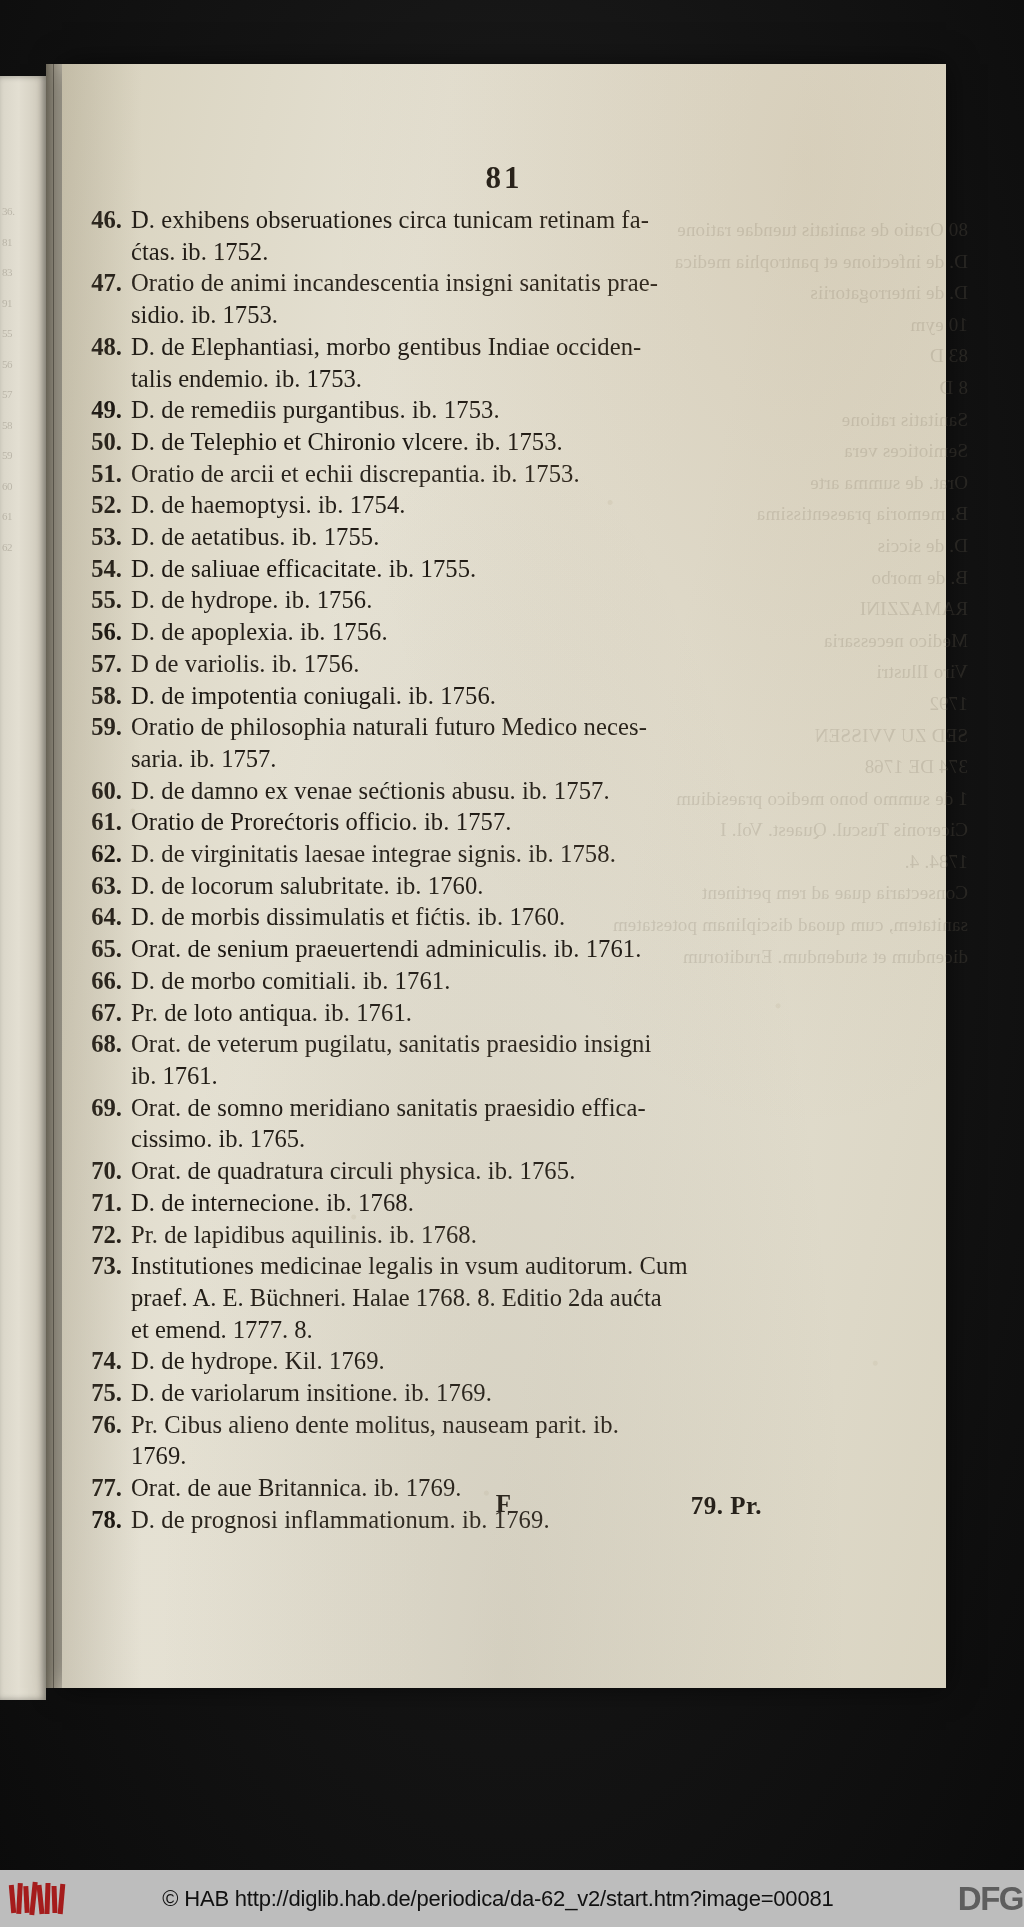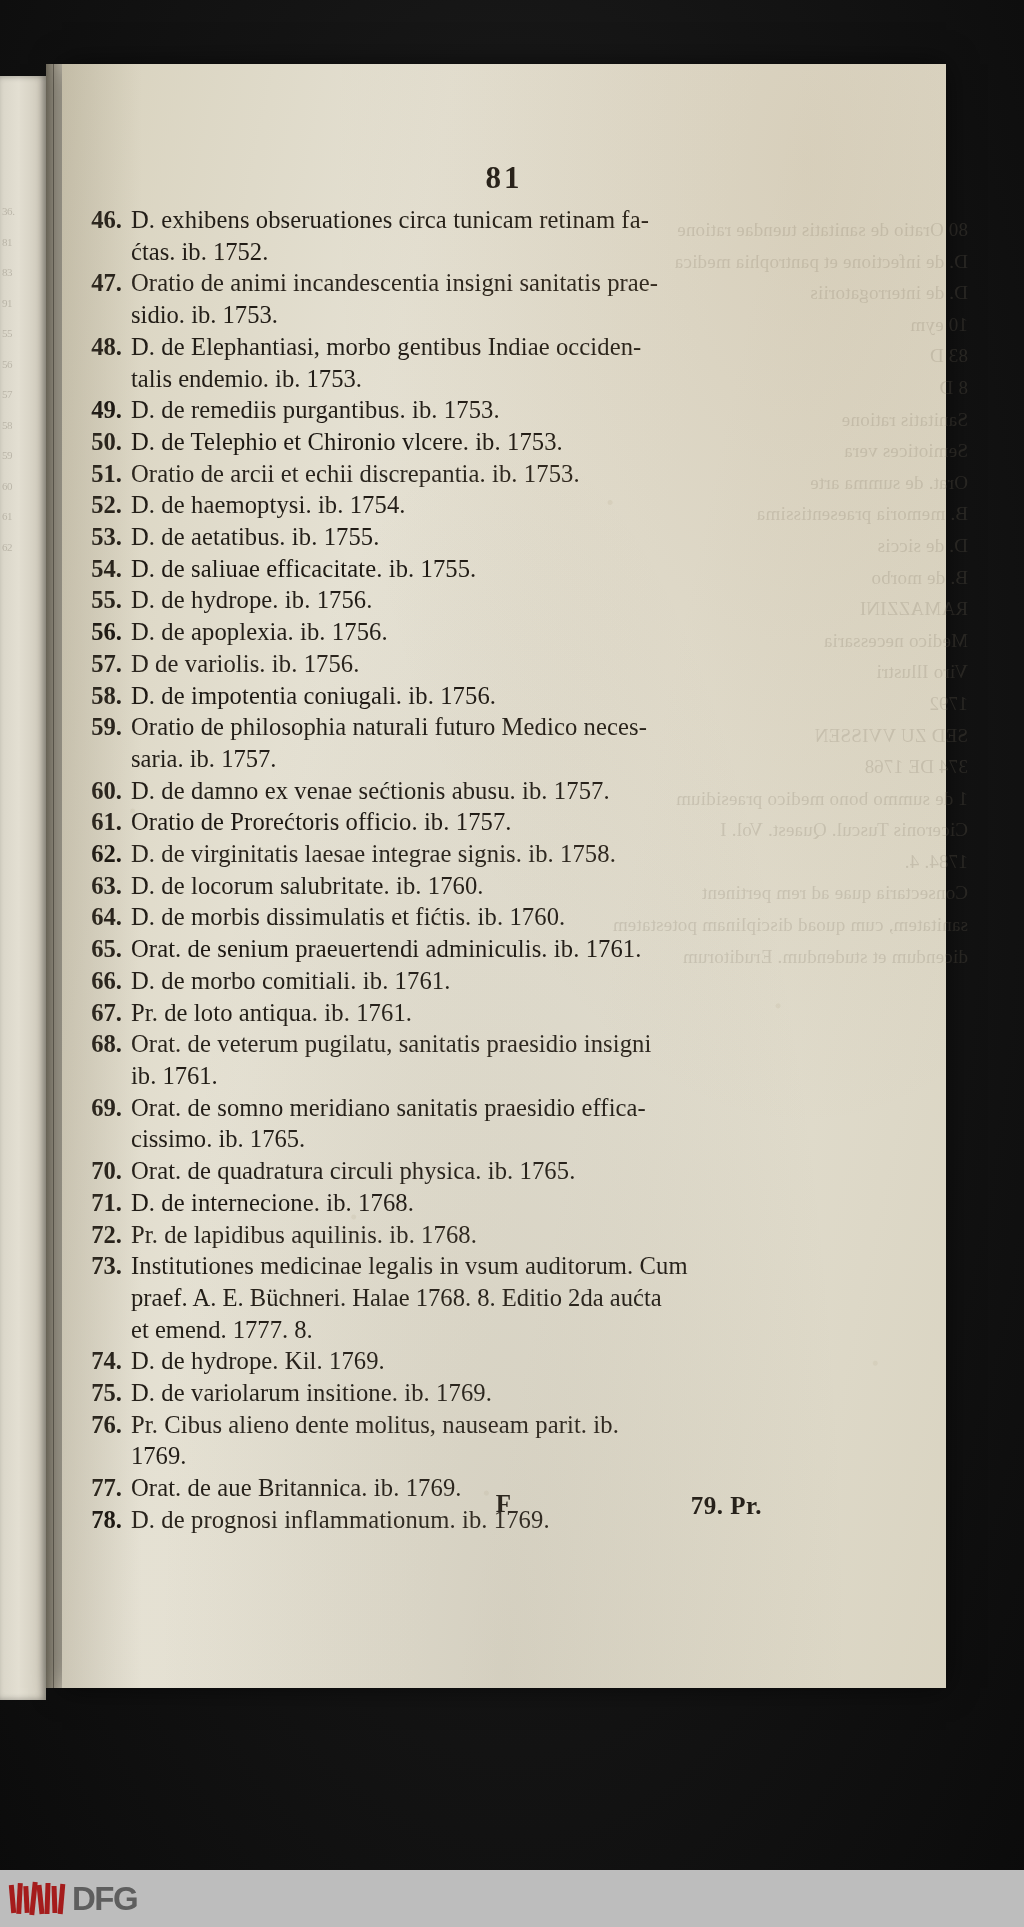--- a/index.html
+++ b/index.html
@@ -290,14 +290,15 @@
   <div id="hablogo">
     <i style="left:2px;  top:3px;  height:28px; transform:rotate(-5deg);"></i>
     <i style="left:9px;  top:1px;  height:31px; transform:rotate(3deg);"></i>
     <i style="left:16px; top:4px;  height:27px; transform:rotate(-3deg);"></i>
     <i style="left:23px; top:0px;  height:33px; transform:rotate(6deg);"></i>
     <i style="left:30px; top:3px;  height:29px; transform:rotate(-6deg);"></i>
     <i style="left:37px; top:1px;  height:31px; transform:rotate(2deg);"></i>
     <i style="left:44px; top:4px;  height:27px; transform:rotate(-2deg);"></i>
     <i style="left:51px; top:2px;  height:30px; transform:rotate(5deg);"></i>
   </div>
+  <div id="barurl">© HAB http://diglib.hab.de/periodica/da-62_v2/start.htm?image=00081</div>
   <div id="dfg">DFG</div>
 </div>
 
 </body></html>

